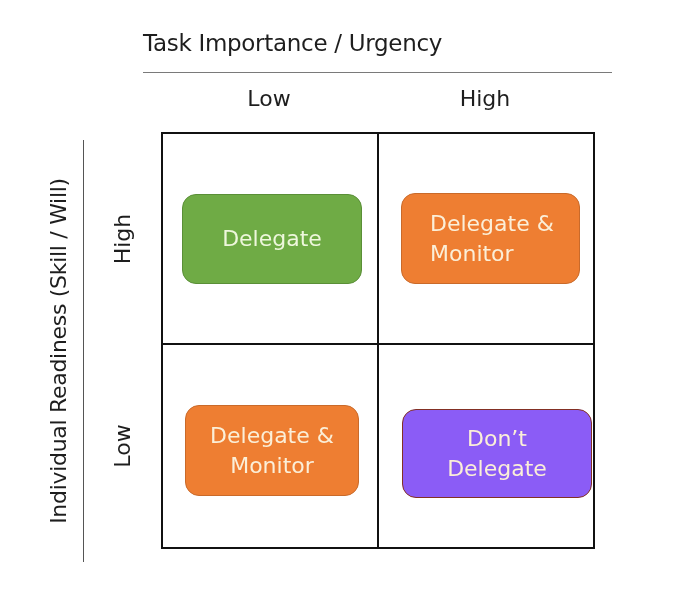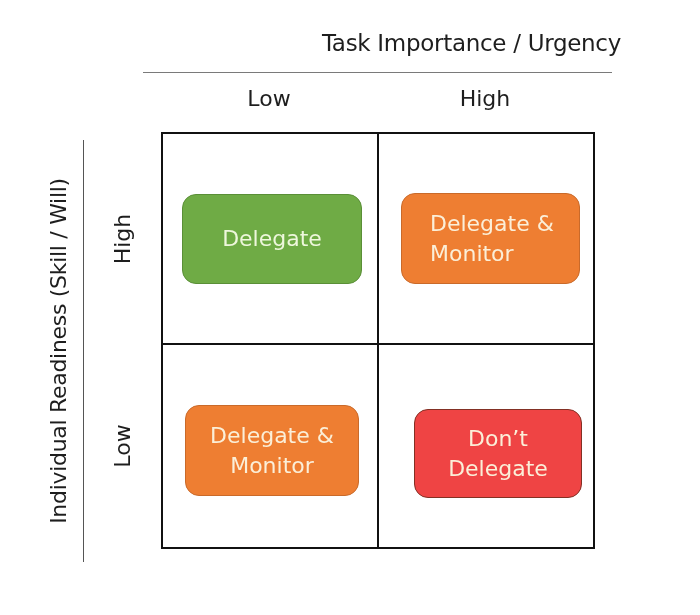--- a/index.html
+++ b/index.html
@@ -1,19 +1,19 @@
 <!DOCTYPE html>
 <html><head>
 <meta charset="utf-8">
 <style>
   html, body { margin: 0; padding: 0; background: #ffffff; }
   body { width: 700px; height: 615px; position: relative; overflow: hidden;
          font-family: "DejaVu Sans", "Liberation Sans", sans-serif; color: #1e1e1e; }
   .abs { position: absolute; }
-  .x-title { left: 152px; width: 469px; top: 30px; text-align: right; font-size: 23px; letter-spacing: -0.3px; }
+  .x-title { left: 143px; width: 469px; top: 30px; text-align: left; font-size: 23px; letter-spacing: -0.3px; }
   .x-rule { left: 143px; top: 72px; width: 469px; height: 0; border-top: 1.5px solid #7a7a7a; }
   .x-label { top: 86px; text-align: center; font-size: 22px; }
   .y-title-wrap { left: 40px; top: 140px; width: 36px; height: 422px; }
   .y-title { position: absolute; left: 50%; top: 50%; transform: translate(-50%, -50%) rotate(-90deg);
              white-space: nowrap; font-size: 22px; letter-spacing: -0.3px; }
   .y-rule { left: 83px; top: 140px; width: 0; height: 422px; border-left: 1.5px solid #555555; }
   .y-label-wrap { left: 104px; width: 36px; }
   .y-label { position: absolute; left: 50%; top: 50%; transform: translate(-50%, -50%) rotate(-90deg);
              white-space: nowrap; font-size: 22px; }
   .grid { left: 161px; top: 132px; width: 430px; height: 413px; border: 2px solid #111111; box-sizing: content-box; }
@@ -55,16 +55,16 @@
 <div class="abs box leftish" style="left:401px; top:193px; width:179px; height:91px; background:#ee7e32; border:1.5px solid #c96a2a; color:#fbefd8;">
   <span>Delegate &amp;</span>
   <span>Monitor</span>
 </div>
 
 <div class="abs box center" style="left:185px; top:405px; width:174px; height:91px; background:#ee7e32; border:1.5px solid #c96a2a; color:#fbefd8;">
   <span>Delegate &amp;</span>
   <span>Monitor</span>
 </div>
 
-<div class="abs box center" style="left:402px; top:409px; width:168px; height:89px; background:#ef4444; border:1.5px solid #833024; color:#fbefd8;margin-left:12px;">
+<div class="abs box center" style="left:402px; top:409px; width:190px; height:89px; background:#8b5cf6; border:1.5px solid #833024; color:#fbefd8;">
   <span>Don’t</span>
   <span>Delegate</span>
 </div>
 
 </body></html>

